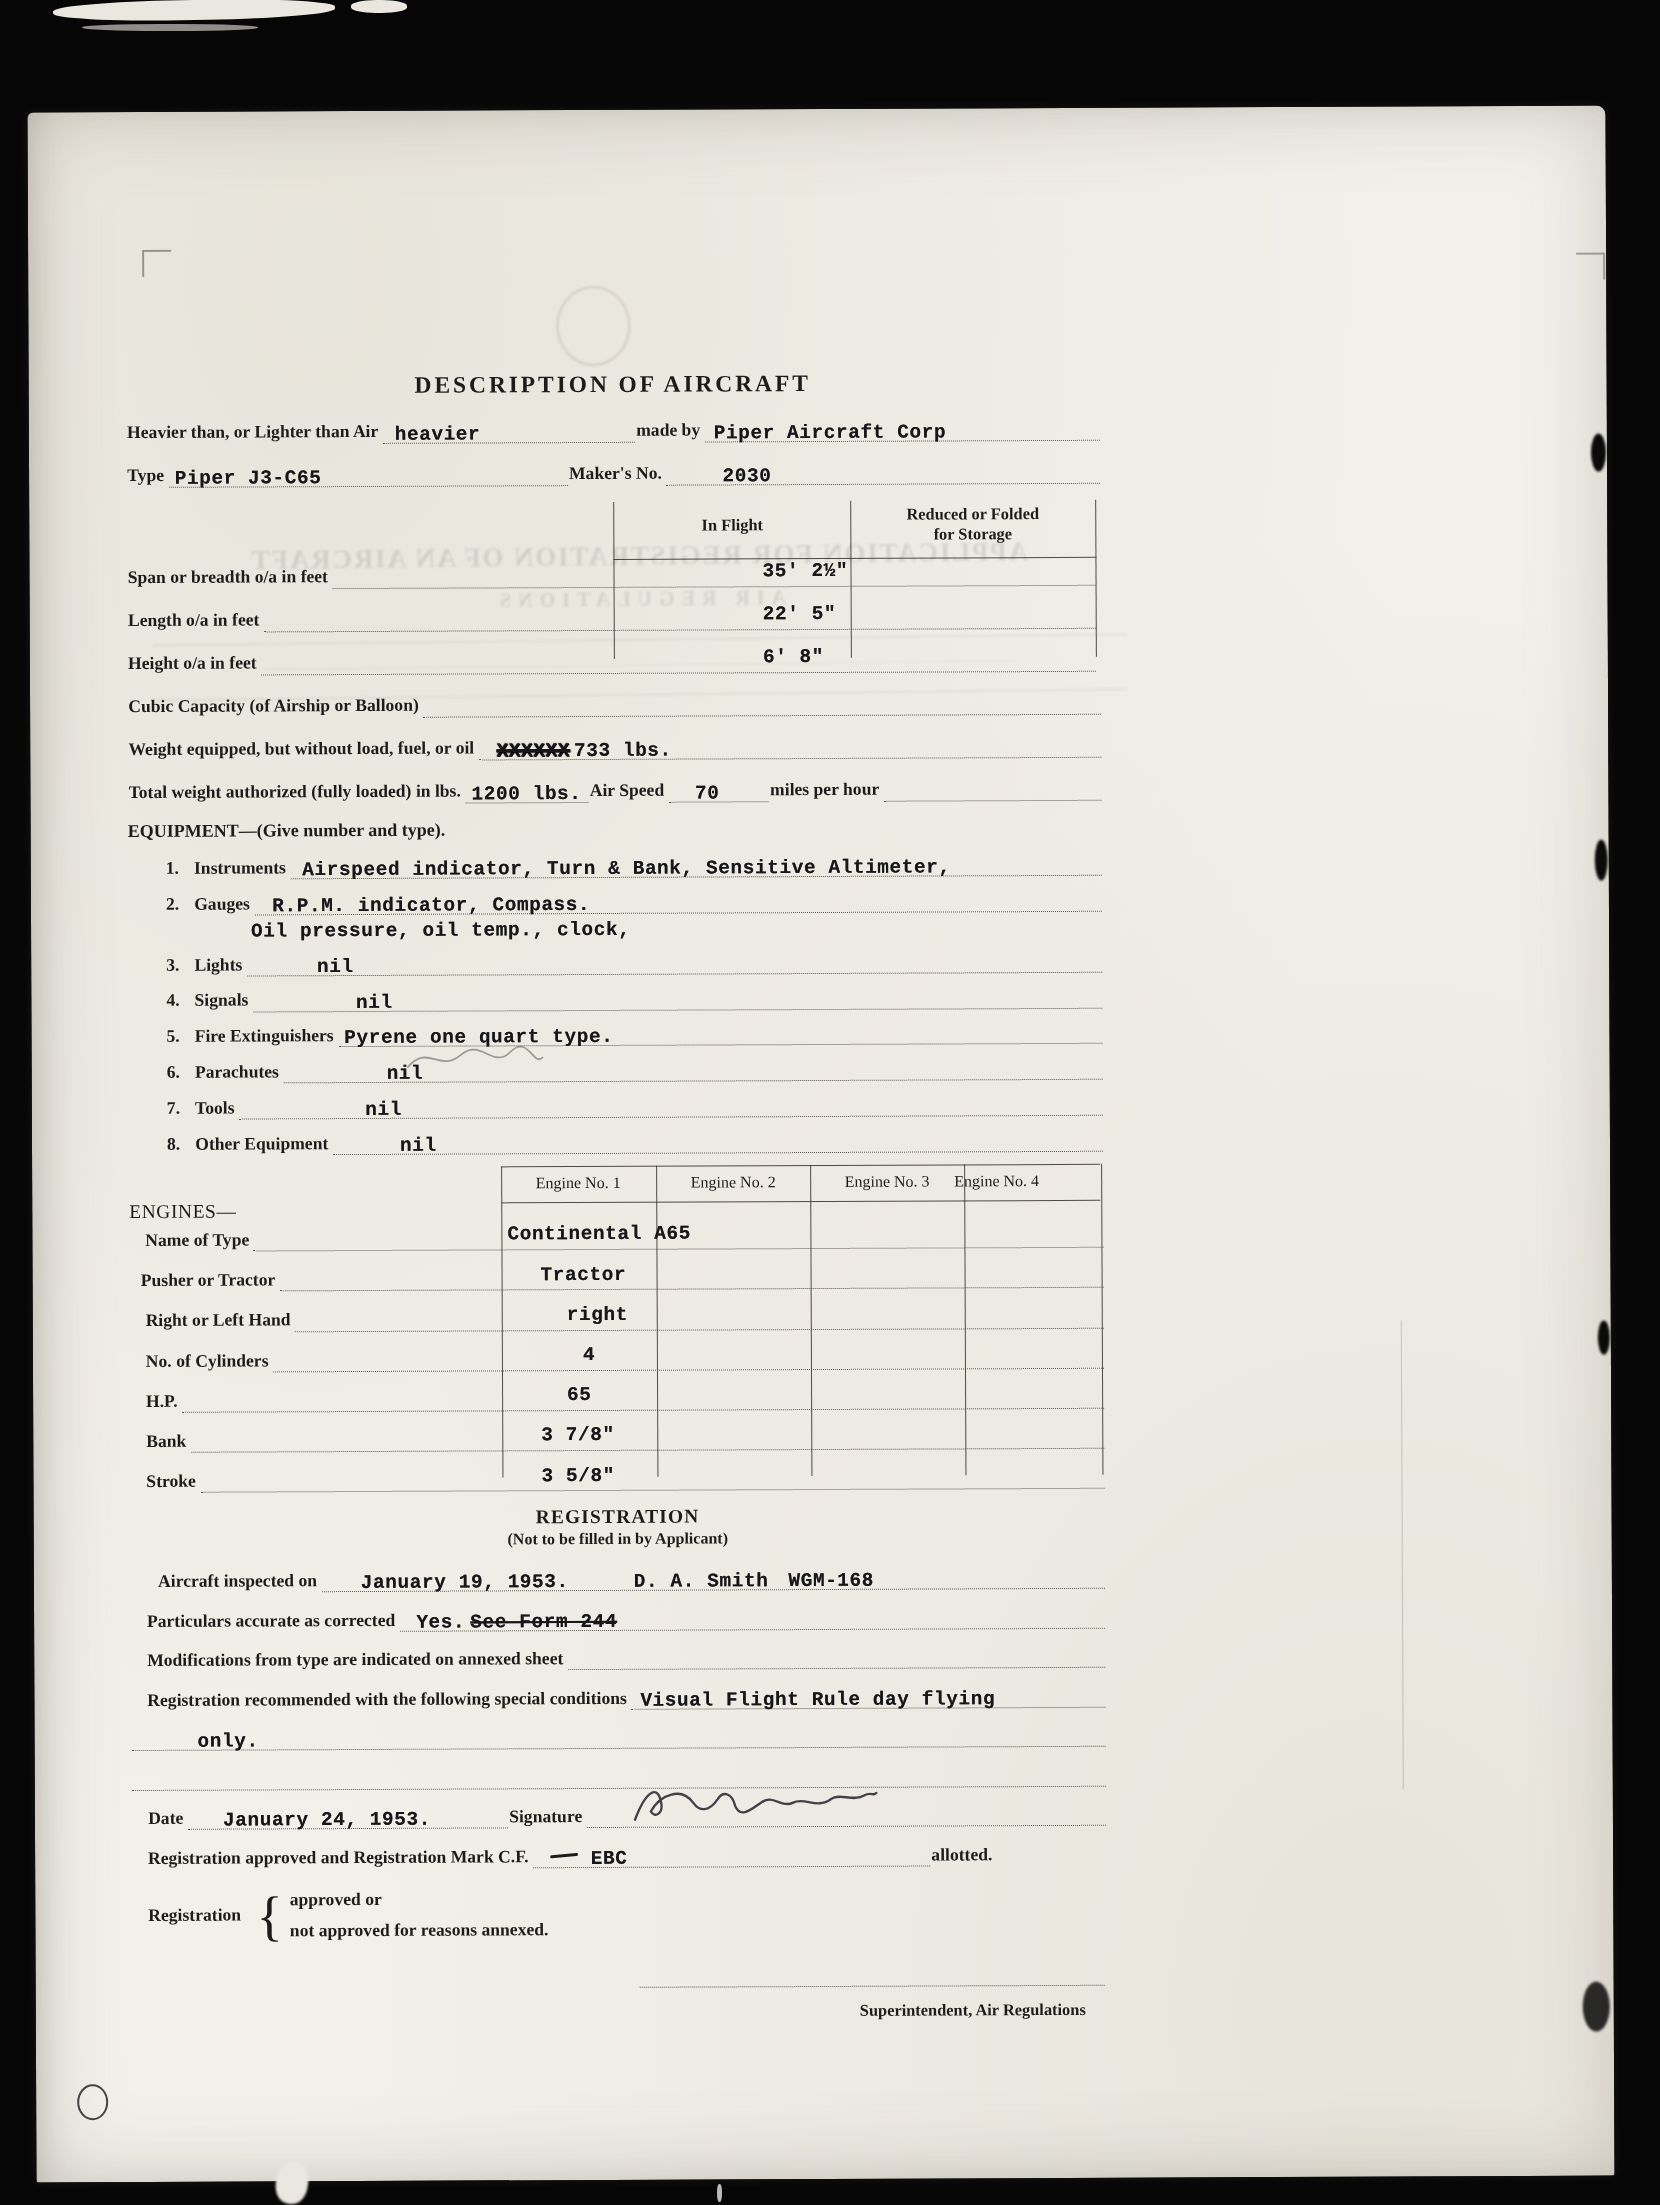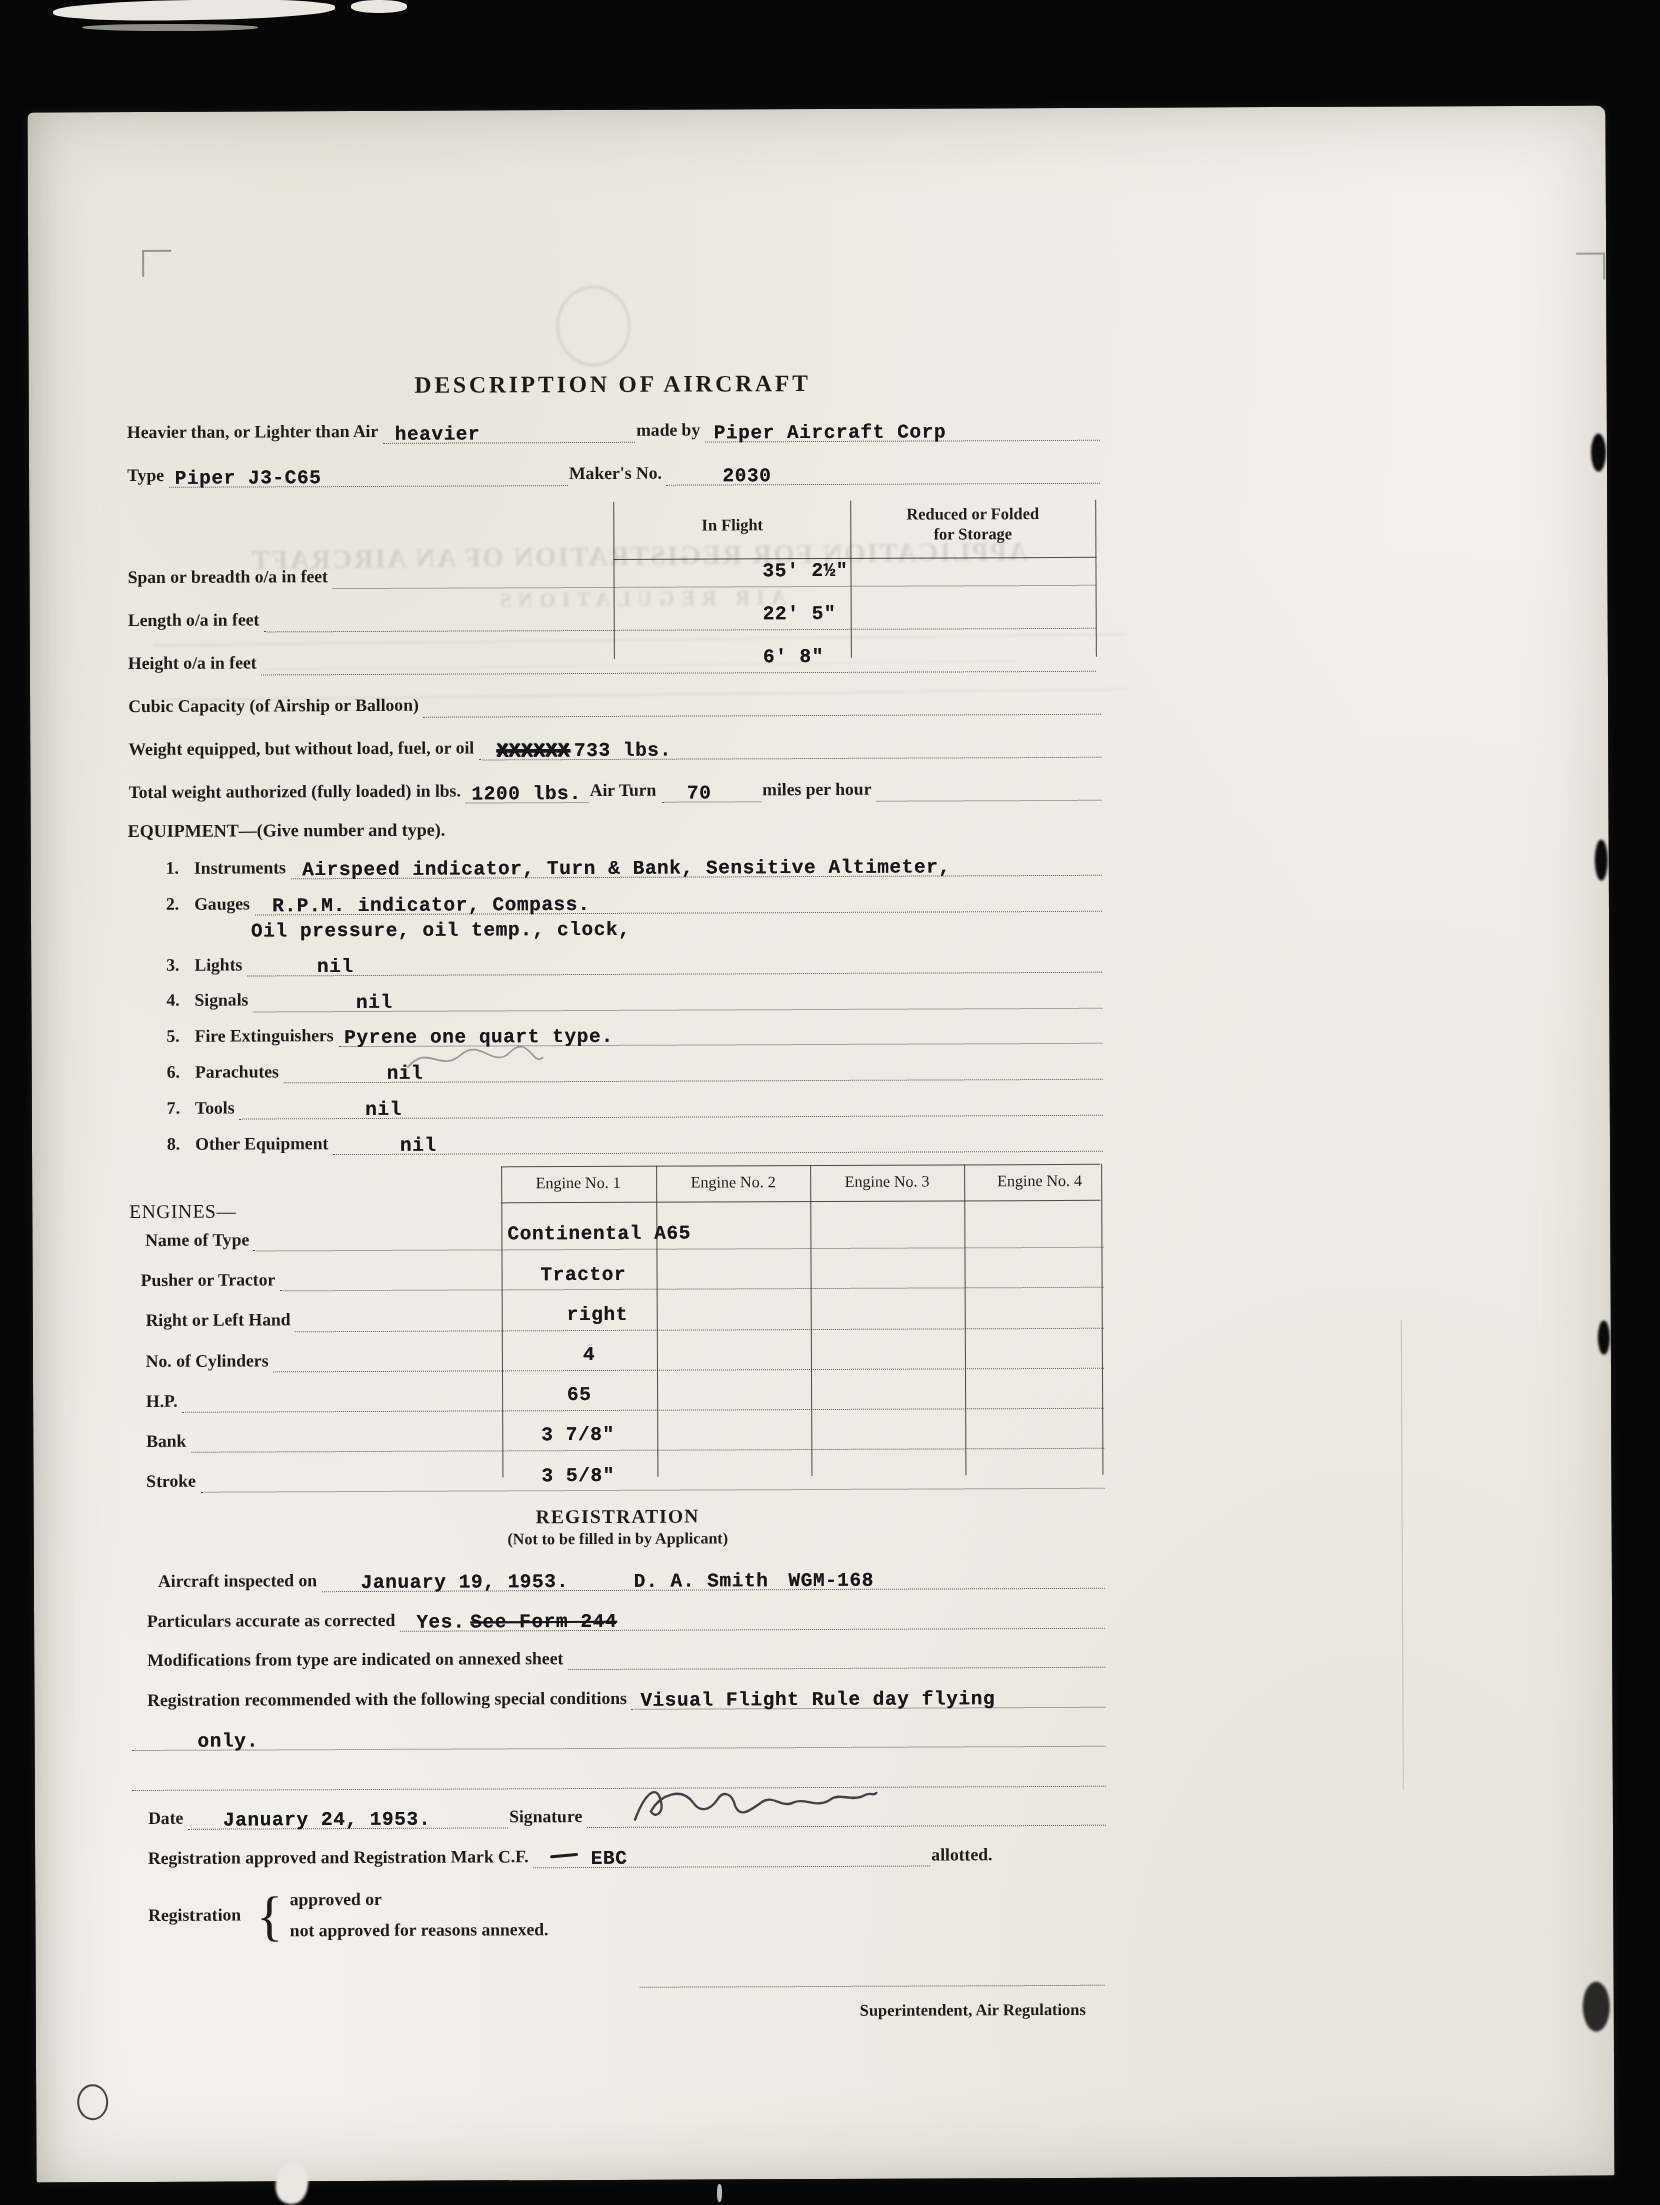--- a/index.html
+++ b/index.html
@@ -183,21 +183,21 @@
         <span class="typed blot" style="margin-left:17.6px">XXXXXX</span>
         <span class="typed" style="margin-left:4px">733 lbs.</span>
       </span>
     </div>
 
     <div class="row">
       <span class="lbl">Total weight authorized (fully loaded) in lbs.</span>
       <span class="fill" style="flex:0 0 123px">
         <span class="typed" style="margin-left:5.9px">1200 lbs.</span>
       </span>
-      <span class="lbl">Air Turn</span>
+      <span class="lbl">Air Speed</span>
       <span class="fill" style="flex:0 0 100px">
         <span class="typed" style="margin-left:26px">70</span>
       </span>
       <span class="lbl">miles per hour</span>
       <span class="fill"></span>
     </div>
 
     <div class="sect">EQUIPMENT—(Give number and type).</div>
 
     <div class="eq">
@@ -270,21 +270,21 @@
       <div class="topline"></div>
       <div class="headline"></div>
       <div class="vline" style="left:372px"></div>
       <div class="vline" style="left:527px"></div>
       <div class="vline" style="left:681px"></div>
       <div class="vline" style="left:835px"></div>
       <div class="vline" style="left:972px"></div>
       <div class="eng-h" style="left:372px;width:154px">Engine No. 1</div>
       <div class="eng-h" style="left:527px;width:154px">Engine No. 2</div>
       <div class="eng-h" style="left:681px;width:154px">Engine No. 3</div>
-      <div class="eng-h" style="left:835px;width:151px">Engine No. 4</div>
+      <div class="eng-h" style="left:792px;width:151px">Engine No. 4</div>
       <div class="eng-title">ENGINES—</div>
 
       <div class="row">
         <span class="lbl" style="margin-left:14.7px">Name of Type</span>
         <span class="fill"></span>
         <span class="typed abs" style="left:378px">Continental A65</span>
       </div>
       <div class="row">
         <span class="lbl" style="margin-left:10px">Pusher or Tractor</span>
         <span class="fill"></span>

